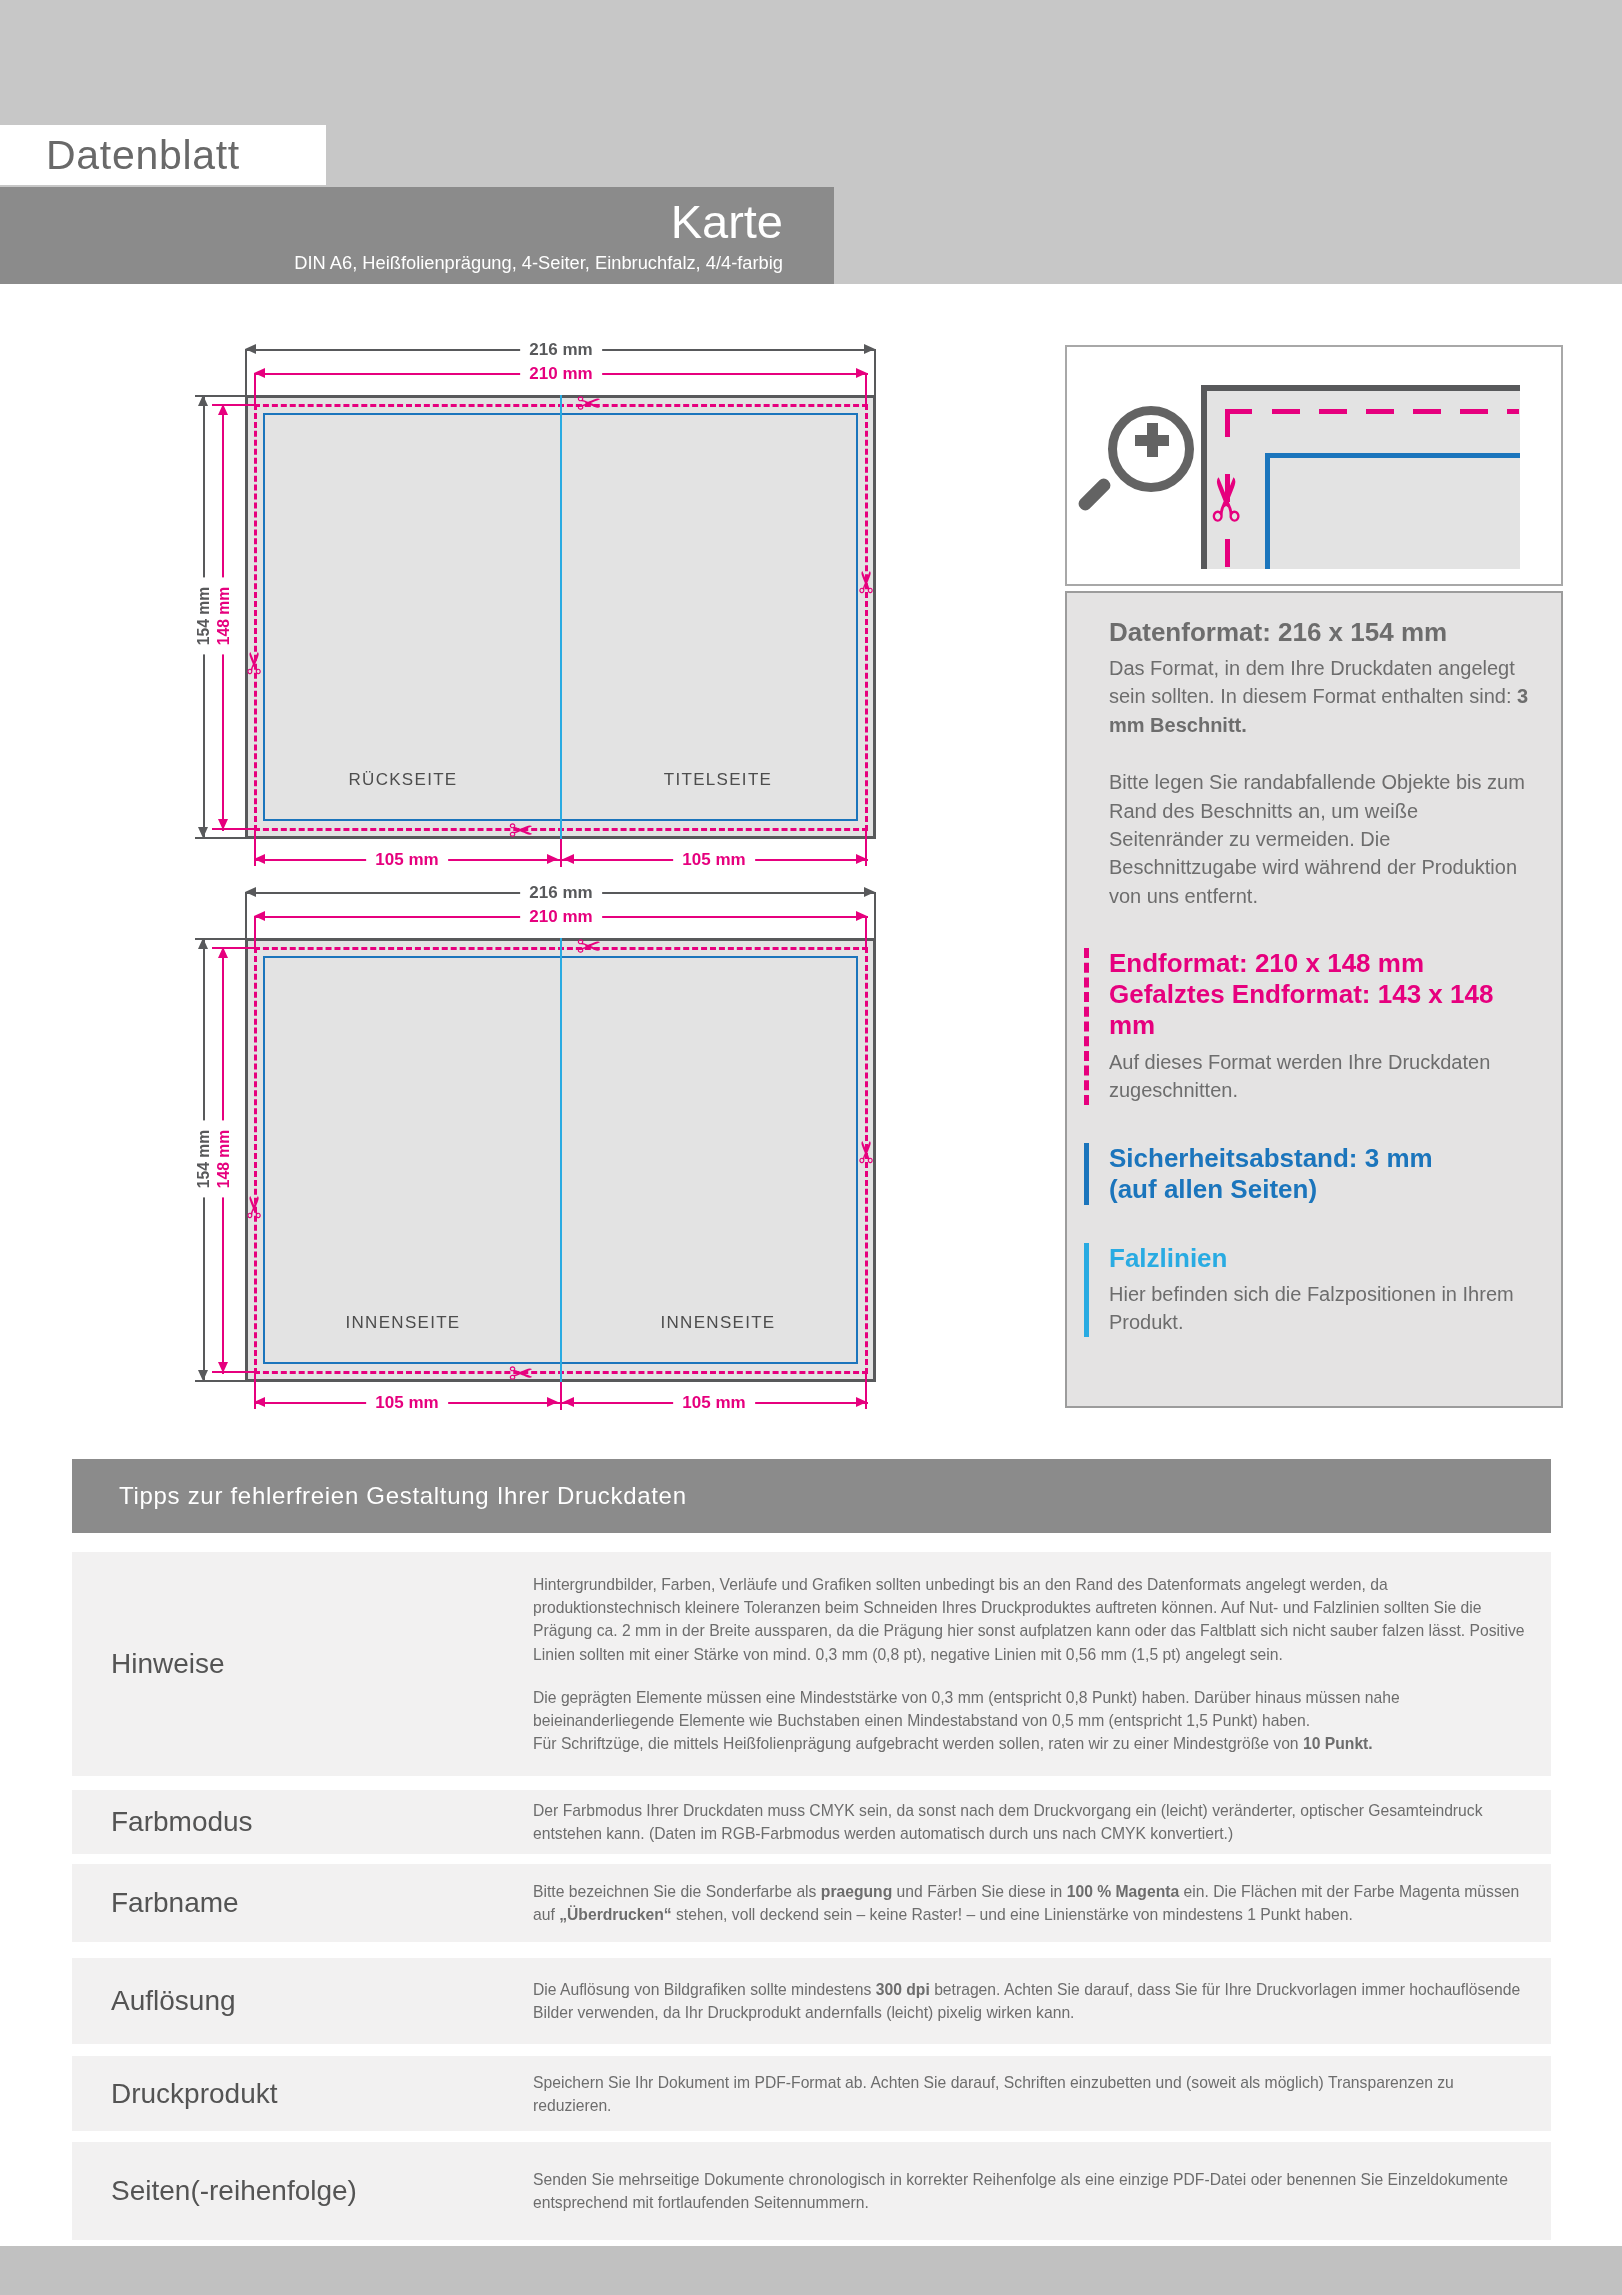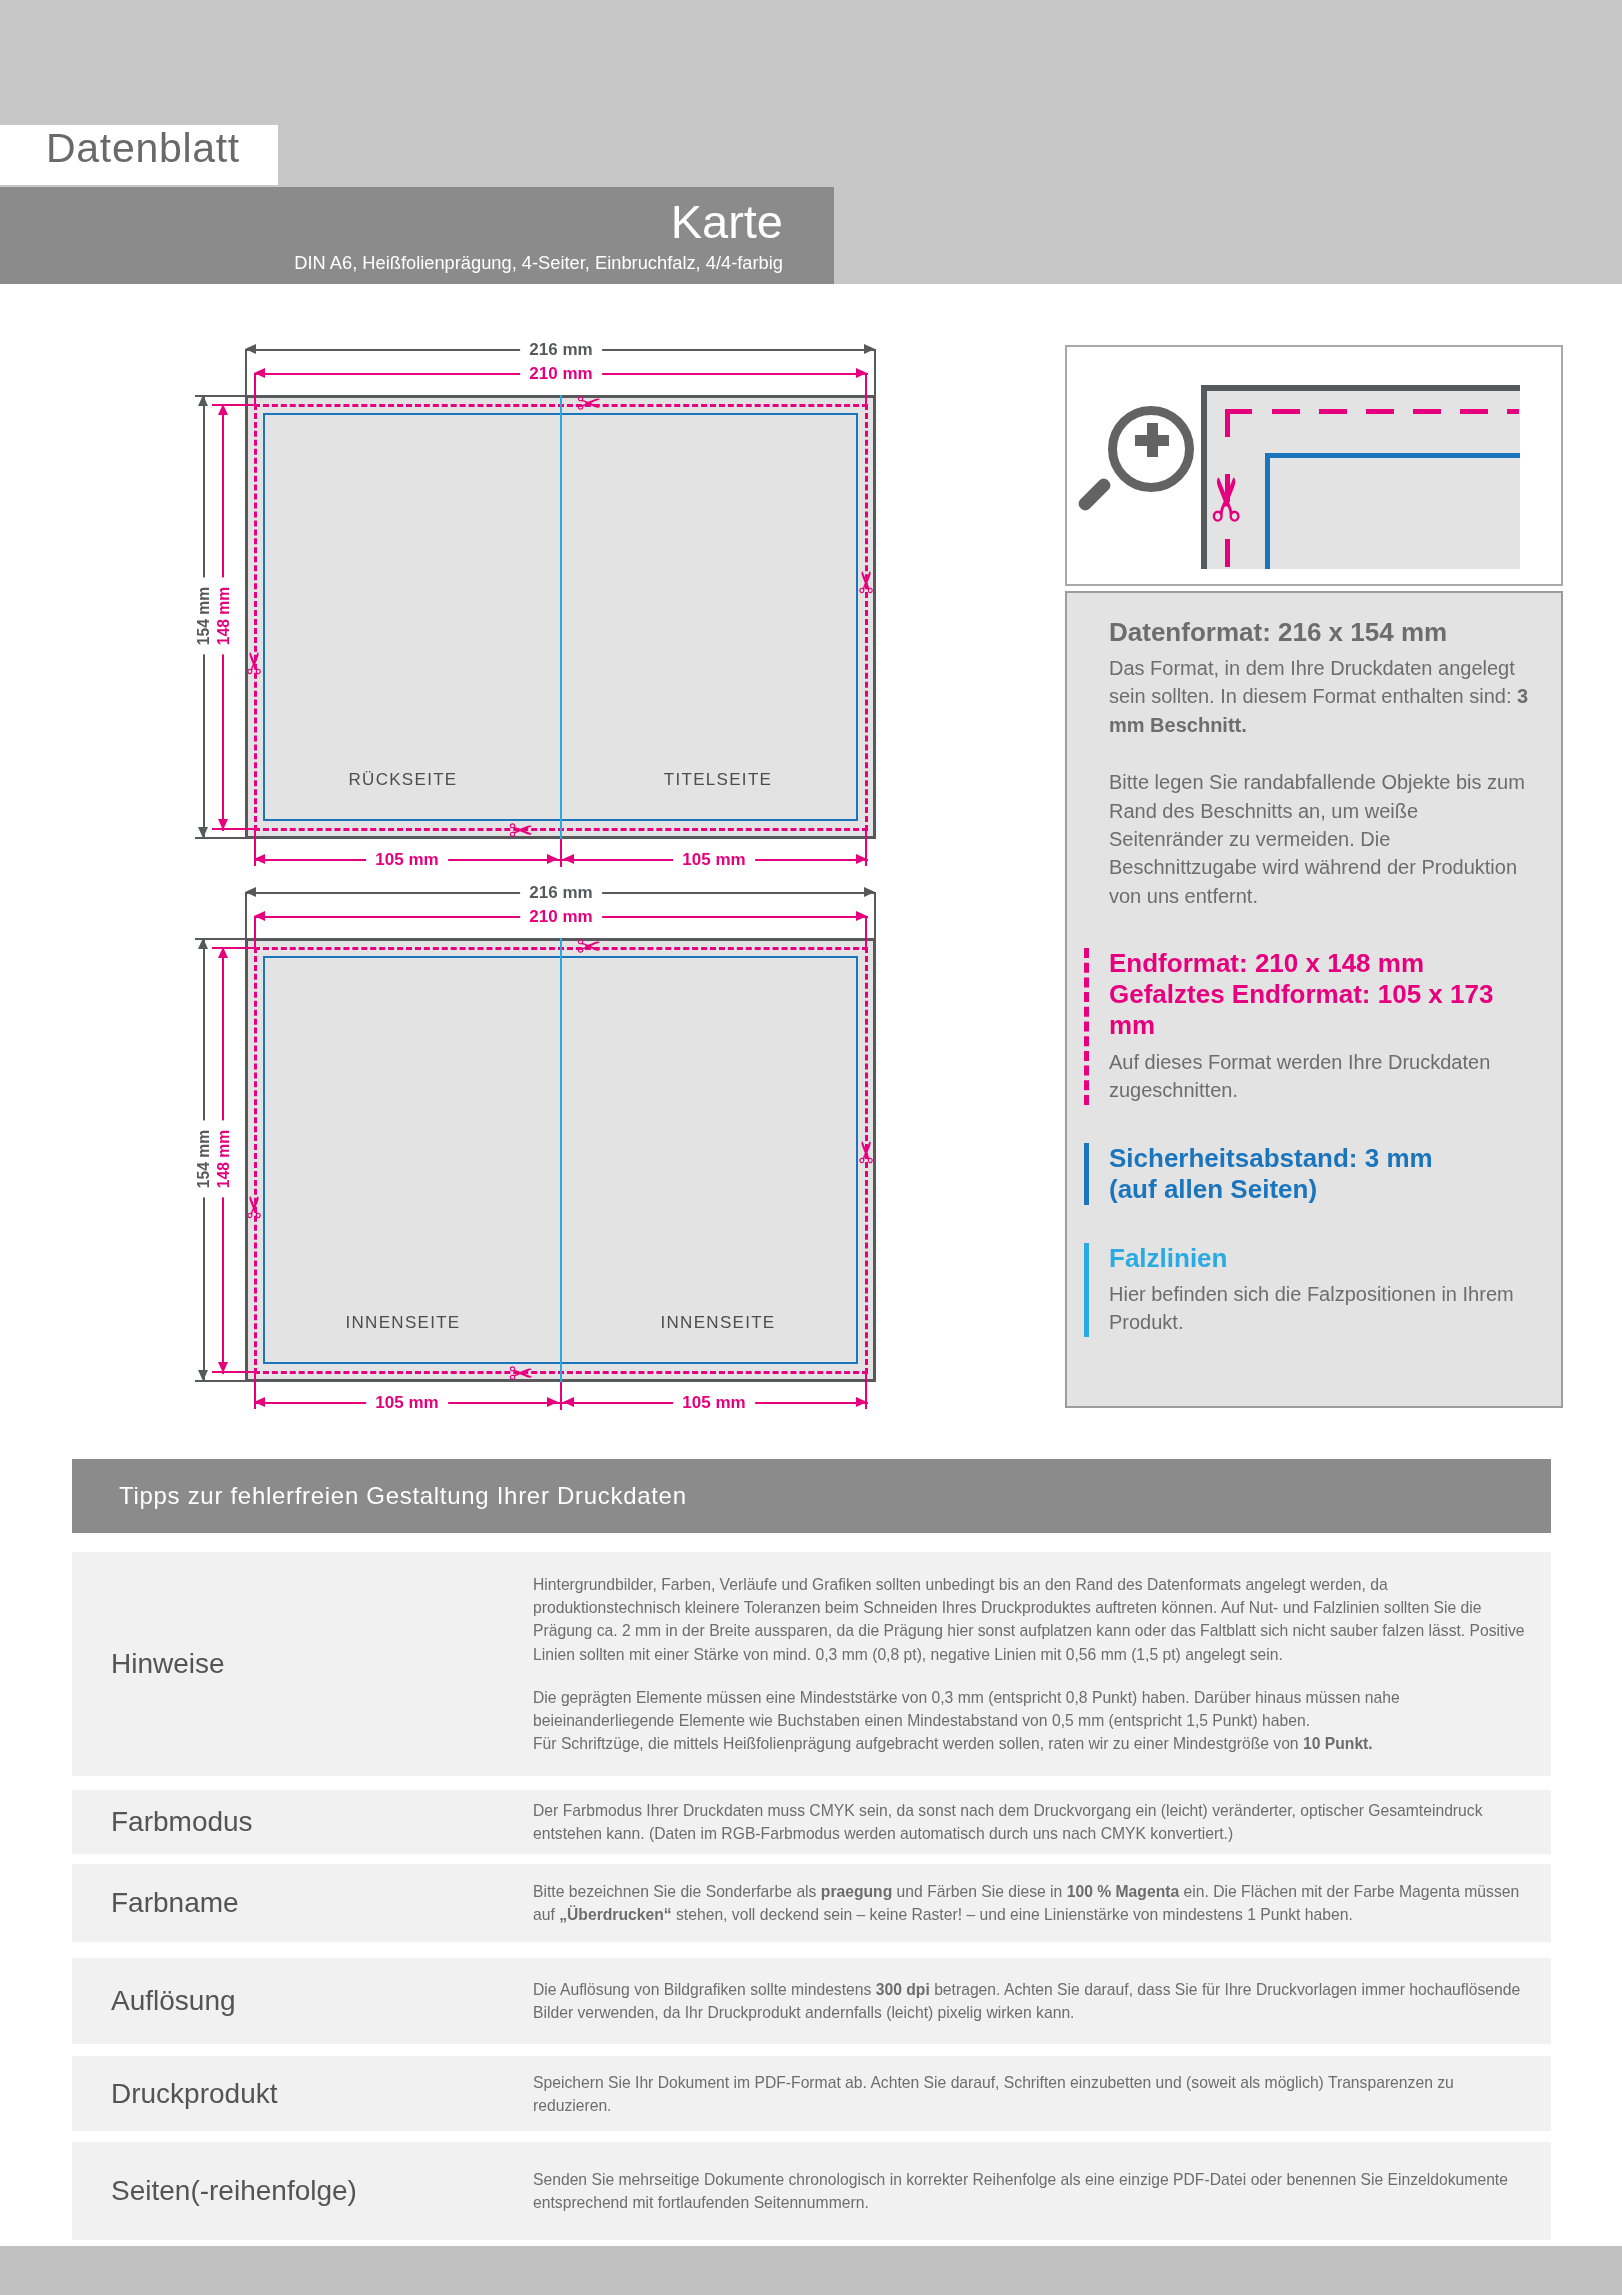--- a/index.html
+++ b/index.html
@@ -1,21 +1,21 @@
 <!DOCTYPE html>
 <html style="font-size:10.5px"><head>
 <meta charset="utf-8">
 <style>
   html,body{margin:0;padding:0;background:#fff;}
   .page{position:relative;width:1623px;height:2295px;background:#ffffff;overflow:hidden;
         font-family:"Liberation Sans", sans-serif;color:#6d6d6d;}
   .abs{position:absolute;}
   
   .top-gray{left:0;top:0;width:1623px;height:284px;background:#c7c7c7;}
-  .title-box{left:0;top:125px;width:278px;height:60px;background:#ffffff;display:flex;align-items:flex-start;}
+  .title-box{left:0;top:125px;width:326px;height:60px;background:#ffffff;display:flex;align-items:center;}
   .title-box span{padding-left:46px;font-size:41px;color:#696969;letter-spacing:0.7px;}
   .band{left:0;top:187px;width:834px;height:97px;background:#8b8b8b;color:#fff;}
   .band .product{position:absolute;right:51px;top:6.5px;font-size:47px;font-weight:400;}
   .band .subtitle{position:absolute;right:51px;bottom:10.5px;font-size:18.3px;font-weight:300;}
   
   .card{width:772px;height:556px;}
   .hline{position:absolute;height:2px;}
   .vline{position:absolute;width:2px;}
   .gy{background:#58595b;}
   .mg{background:#e6007e;}
@@ -214,21 +214,21 @@
     </div>
   </div>
 
   <div class="abs infobox">
     <h3>Datenformat: 216 x 154 mm</h3>
     <p><span>Das Format, in dem Ihre Druckdaten angelegt sein sollten. In diesem Format enthalten sind: </span><span class="bold">3 mm Beschnitt.</span></p>
     <p class="gap"><span>Bitte legen Sie randabfallende Objekte bis zum Rand des Beschnitts an, um weiße Seitenränder zu vermeiden. Die Beschnittzugabe wird während der Produktion von uns entfernt.</span></p>
 
     <div class="lblock pinkb">
       <h3 class="pinkt">Endformat: 210 x 148 mm</h3>
-      <h3 class="pinkt sub2">Gefalztes Endformat: 105 x 173 mm</h3>
+      <h3 class="pinkt sub2">Gefalztes Endformat: 143 x 148 mm</h3>
       <p>Auf dieses Format werden Ihre Druckdaten zugeschnitten.</p>
     </div>
 
     <div class="lblock blueb">
       <h3 class="bluet">Sicherheitsabstand: 3 mm</h3>
       <h3 class="bluet sub3">(auf allen Seiten)</h3>
     </div>
 
     <div class="lblock cyanb">
       <h3 class="cyant">Falzlinien</h3>

